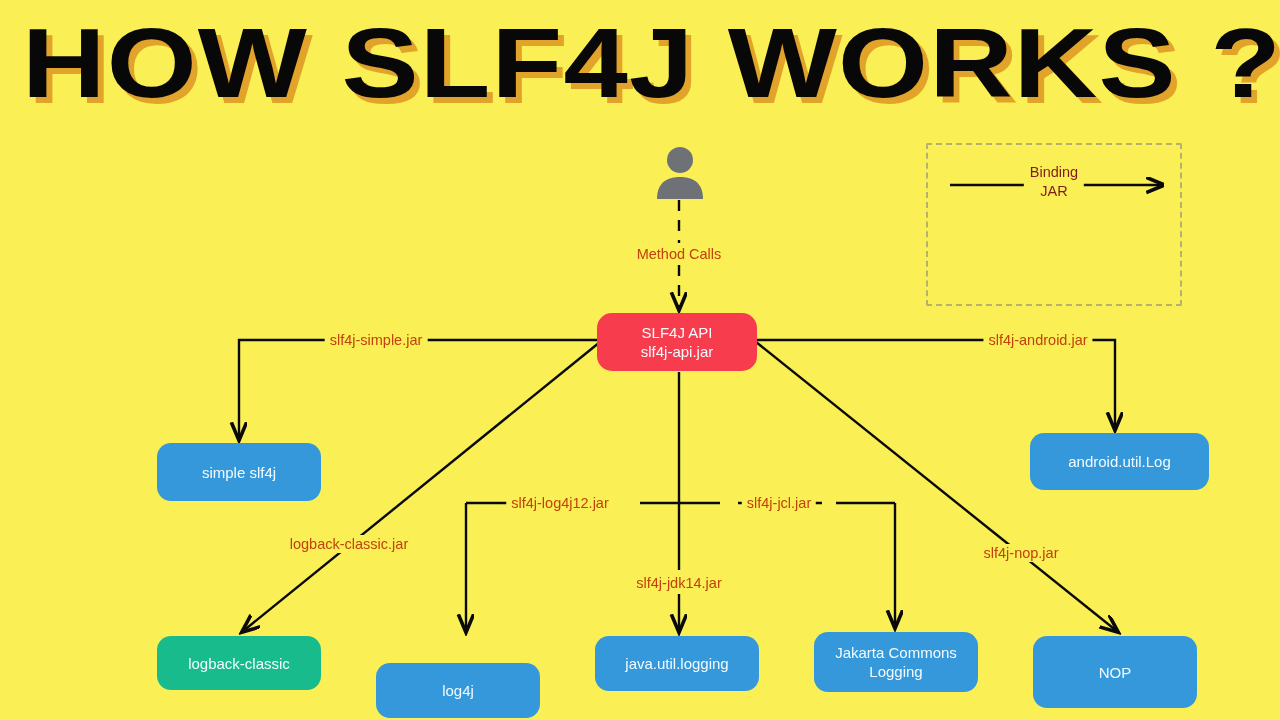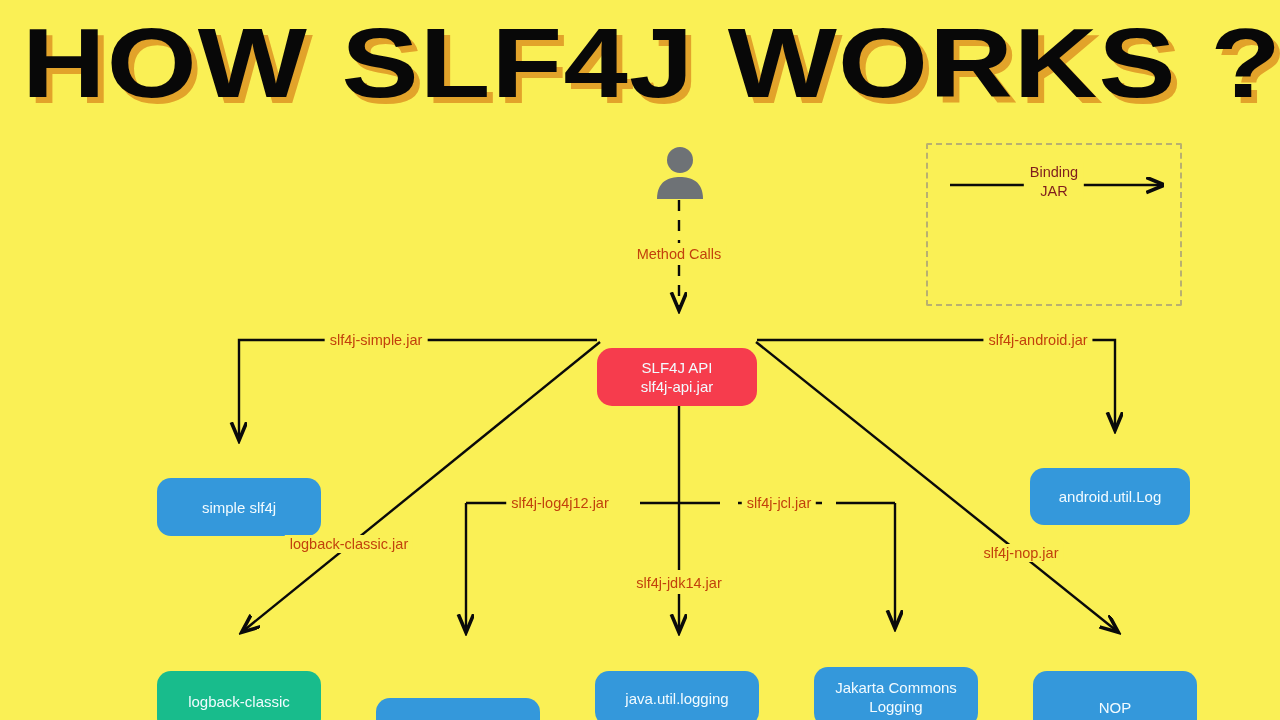--- a/index.html
+++ b/index.html
@@ -50,33 +50,32 @@
     position: absolute;
     display: flex;
     align-items: center;
     justify-content: center;
     text-align: center;
     border-radius: 14px;
     color: #F2FBFF;
     font-size: 15px;
     line-height: 19px;
     padding: 8px 8px;
-    margin-top: 35px;
   }
   .node.blue  { background: #3498DB; }
   .node.green { background: #18BC8C; }
   .node.red   { background: #F63C4D; }
 
   .node .line2 { display: block; }
 
   
   #node-api        { left: 597px; top: 313px; width: 160px; height: 58px; border-radius: 15px; }
   #node-simple     { left: 157px; top: 443px; width: 164px; height: 58px; }
-  #node-android    { left: 1030px; top: 433px; width: 160px; height: 57px; }
-  #node-logback    { left: 157px; top: 636px; width: 164px; height: 61px; }
+  #node-android    { left: 1030px; top: 433px; width: 179px; height: 57px; }
+  #node-logback    { left: 157px; top: 636px; width: 164px; height: 54px; }
   #node-log4j      { left: 376px; top: 663px; width: 164px; height: 55px; }
   #node-jul        { left: 595px; top: 636px; width: 164px; height: 55px; }
   #node-jcl        { left: 814px; top: 632px; width: 164px; height: 60px; }
   #node-nop        { left: 1033px; top: 636px; width: 164px; height: 72px; }
 
   
   .edge-label {
     position: absolute;
     color: #c2410c;
     font-size: 14.5px;

